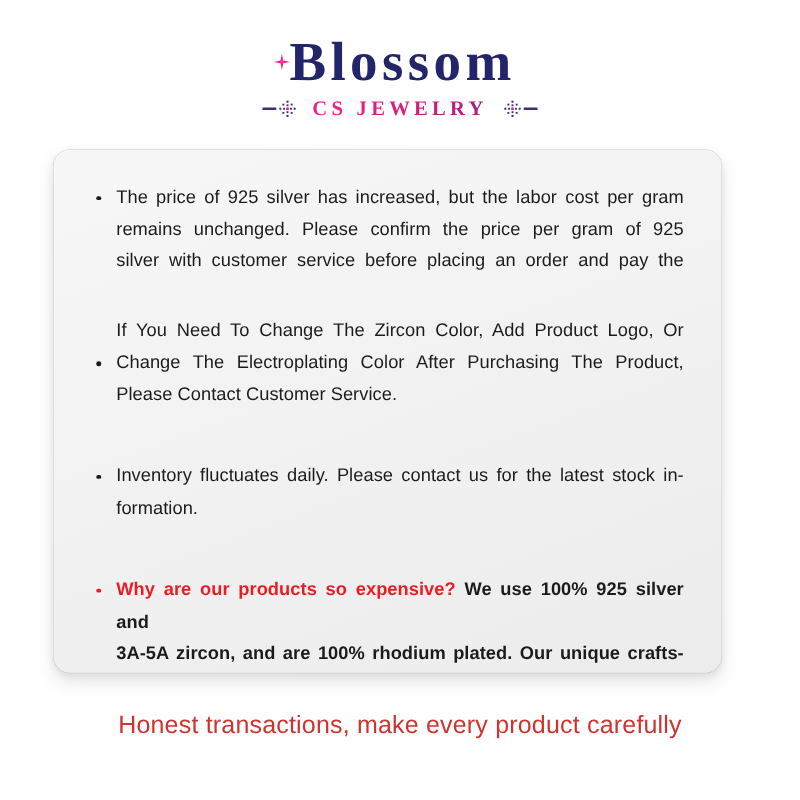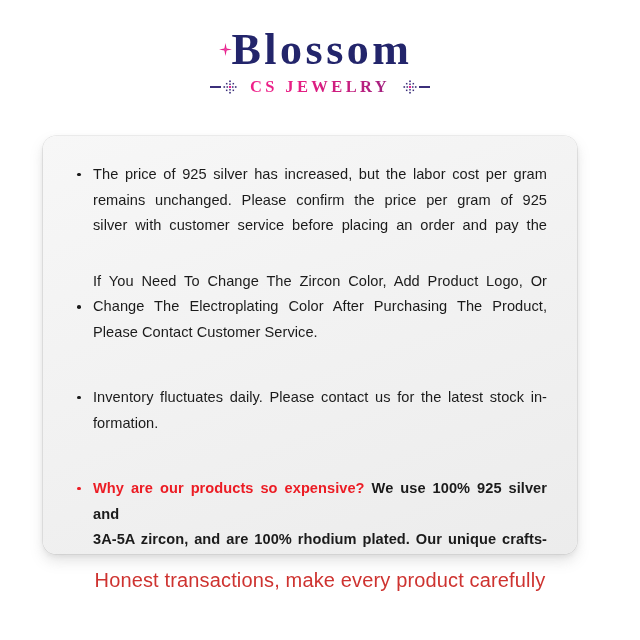--- a/index.html
+++ b/index.html
@@ -76,21 +76,21 @@
     color: transparent;
     -webkit-text-fill-color: transparent;
     white-space: nowrap;
     padding: 0 2px;
   }
 
   
   .card-wrap {
     position: absolute;
     left: 43px;
-    top: 136px;
+    top: 120px;
     width: 534px;
     height: 418px;
   }
   .card {
     width: 100%;
     height: 100%;
     border-radius: 13px;
     background: linear-gradient(160deg, #F7F7F7 0%, #F2F2F2 45%, #ECECEC 100%);
     box-shadow: 0 7px 14px rgba(120,120,120,0.20),
                 0 2px 5px rgba(120,120,120,0.13),

